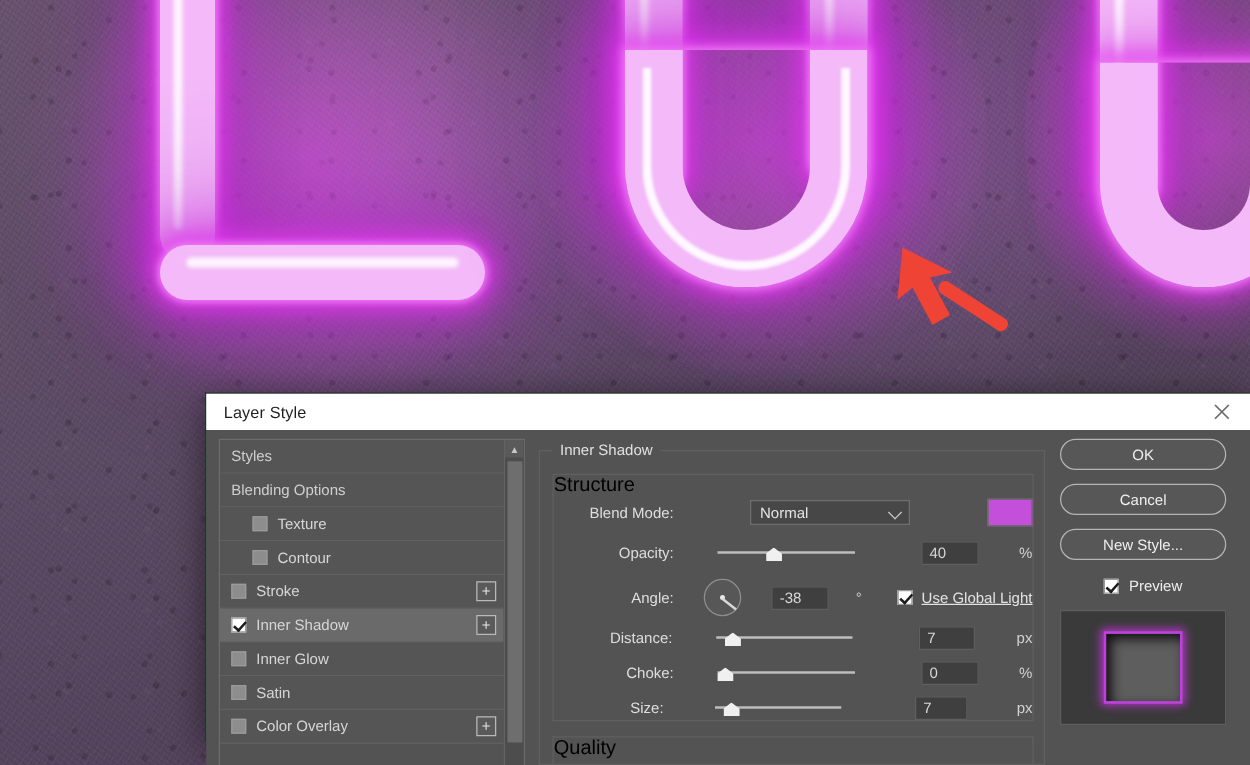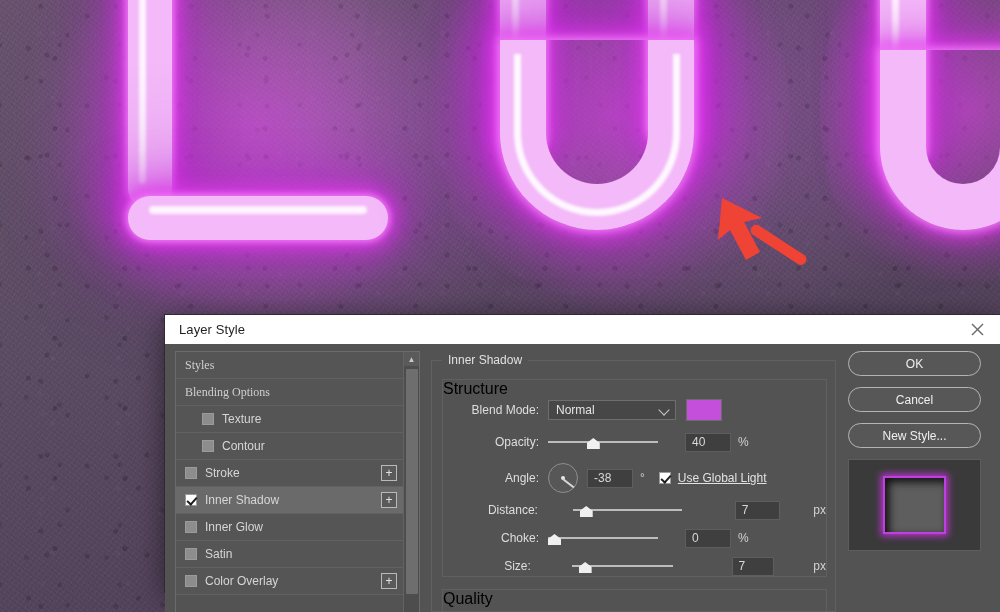--- a/index.html
+++ b/index.html
@@ -149,21 +149,21 @@
   }
   #styles-list { position:absolute; left:0; top:0; width:227px; }
   .style-row {
     position:relative; height:27px;
     display:flex; align-items:center;
     border-bottom:1px solid #616161;
     padding-left:9px;
     font-size:12px; color:#d6d6d6;
     background:#555555;
   }
-  .style-row.plain { color:#cfcfcf;font-family:Liberation Serif, serif; }
+  .style-row.plain { color:#cfcfcf; }
   .style-row.selected { background:#6a6a6a; }
   .style-row.indent { padding-left:26px; }
   .cbx {
     width:12px; height:12px; margin-right:8px;
     background:#ffffff; border:1px solid #9a9a9a;
     display:inline-block; position:relative; flex:0 0 auto;
   }
   .cbx.off { background:#8d8d8d; border-color:#9b9b9b; }
   .cbx.on::after {
     content:""; position:absolute; left:3px; top:0px;
@@ -202,21 +202,21 @@
   }
   .group > .glabel {
     position:absolute; left:10px; top:-8px;
     background:#535353; padding:0 6px;
     font-size:12px; color:#e0e0e0;
   }
   #grp-inner { top:9px; width:405px; height:252px; }
   #grp-structure { left:10px; top:18px; width:385px; height:198px; position:absolute; border:1px solid #606060; }
   #grp-quality { left:10px; top:228px; width:385px; height:60px; position:absolute; border:1px solid #606060; }
 
-  .frow { position:absolute; left:0; width:100%; height:24px; display:flex; align-items:center; }
+  .frow { position:absolute; left:0; width:100%; height:24px; display:flex; align-items:center;justify-content:space-between; }
   .flabel {
     width:105px; text-align:right; padding-right:9px;
     font-size:12px; color:#dedede;
   }
   .sel {
     width:128px; height:20px; background:#474747;
     border:1px solid #6e6e6e; color:#e4e4e4;
     font-size:12px; display:flex; align-items:center;
     padding-left:7px; position:relative;
   }
@@ -477,19 +477,23 @@
           
           
         </div>
       </div>
     </div>
 
     <div id="btncol">
       <div class="pbtn">OK</div>
       <div class="pbtn">Cancel</div>
       <div class="pbtn">New Style...</div>
+      <div id="preview-row">
+        <span class="cbx on"></span>
+        <span>Preview</span>
+      </div>
       <div id="thumb">
         <div id="thumb-sq"></div>
       </div>
     </div>
 
   </div>
 </div>
 
 </body></html>

